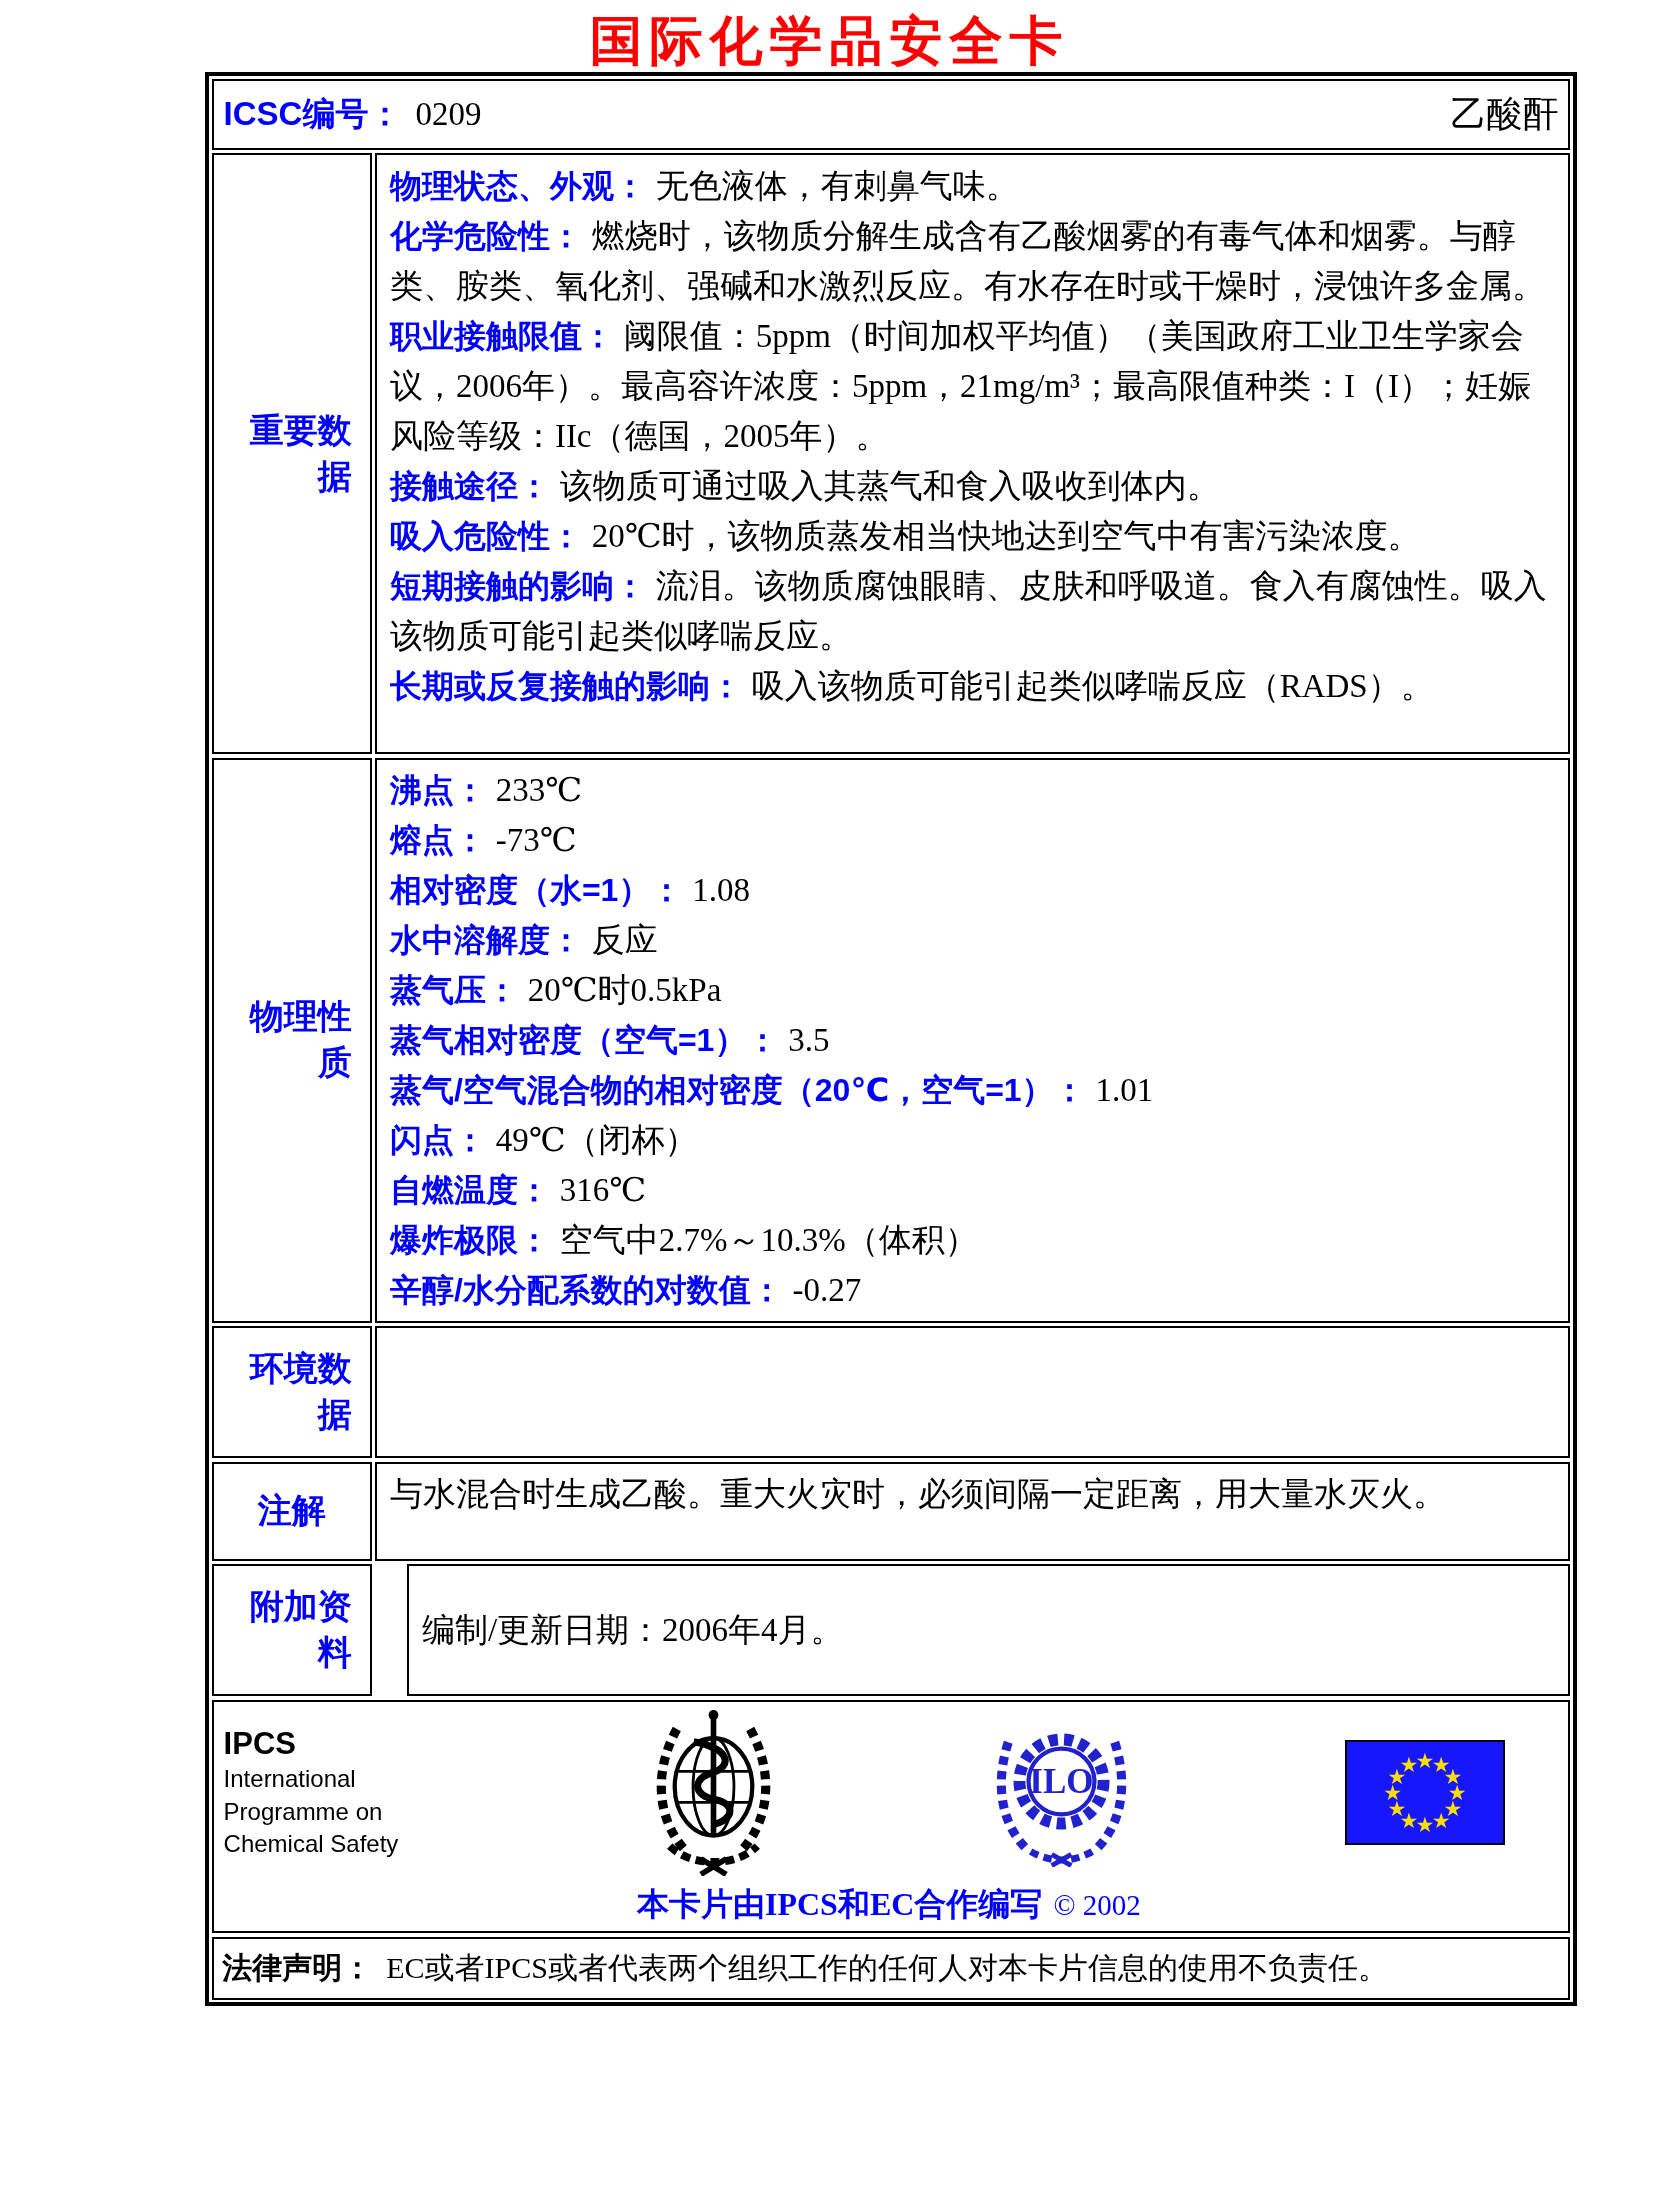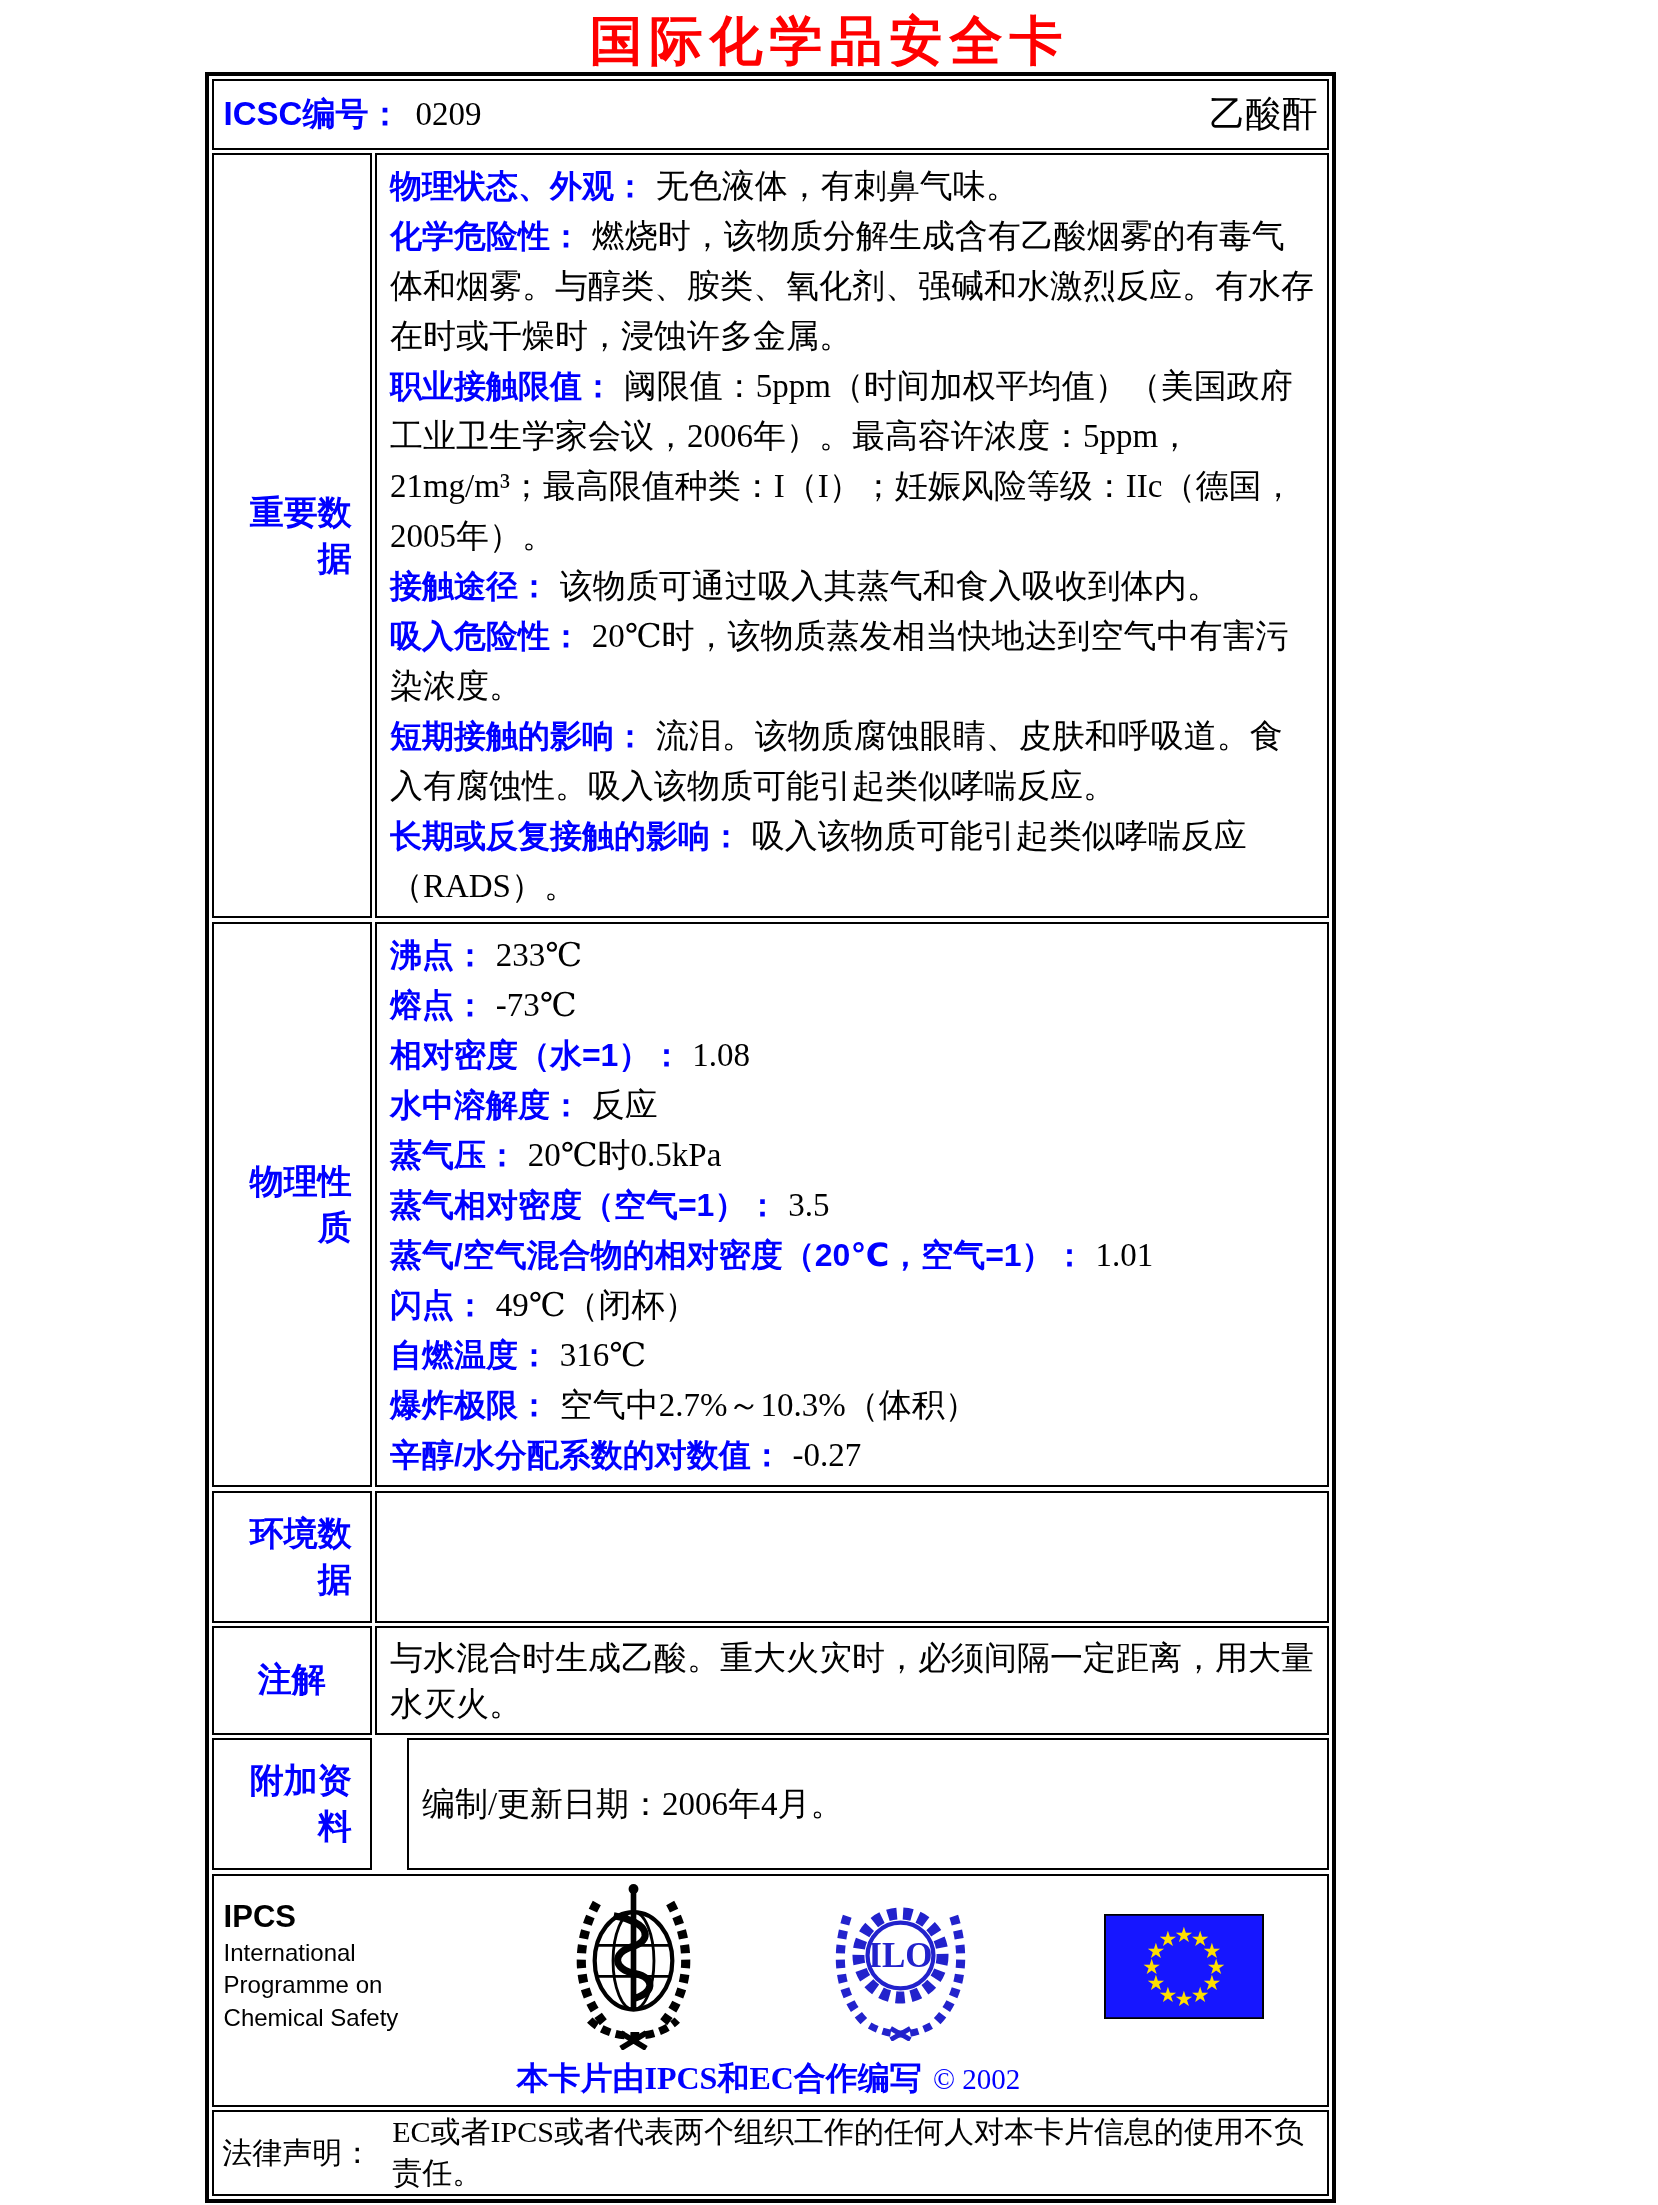--- a/index.html
+++ b/index.html
@@ -16,21 +16,21 @@
     font-family:"Liberation Serif","DejaVu Serif",serif;
     color:#000;
   }
   .page-title{
     position:absolute;top:5.6px;left:0;width:100%;
     text-align:center;color:var(--title_red);
     font-size:53px;font-weight:bold;letter-spacing:7px;
     font-family:"Liberation Serif","DejaVu Serif",serif;
   }
   .card{
-    position:absolute;left:205px;top:72px;width:1131px;
+    position:absolute;left:205px;top:72px;width:1372px;
     border:4.2px solid #000;background:#fff;padding:2.8px;
     display:flex;flex-direction:column;gap:3.5px;
   }
   .row{display:flex;gap:3.5px;}
   .cell{border:2.1px solid #000;background:#fff;}
   .label-cell{
     flex:0 0 160px;display:flex;align-items:center;justify-content:center;
     color:var(--label_blue);font-weight:bold;font-size:34px;
     font-family:"Liberation Sans","DejaVu Sans",sans-serif;
     text-align:right;padding:18px;
@@ -80,23 +80,23 @@
     text-align:center;margin-top:7px;color:var(--label_blue);
     font-size:32px;
   }
   .credit-bold{font-weight:bold;}
   .credit-copy{font-size:29px;margin-left:11.2px;}
   .legal-cell{
     min-height:63px;display:flex;align-items:center;padding:0 8.4px;
     font-size:30px;
   }
   .legal-label{
-    font-weight:normal;font-size:30px;
-    font-family:"Liberation Sans","DejaVu Sans",sans-serif;
-    margin-right:20px;white-space:nowrap;
+    font-weight:bold;font-size:30px;
+    font-family:"Liberation Sans","DejaVu Sans",sans-serif;
+    margin-right:14px;white-space:nowrap;
   }
   svg{display:block;}
 </style>
 </head>
 <body>
 
 <div class="page-title">国际化学品安全卡</div>
 
 <div class="card">
 

